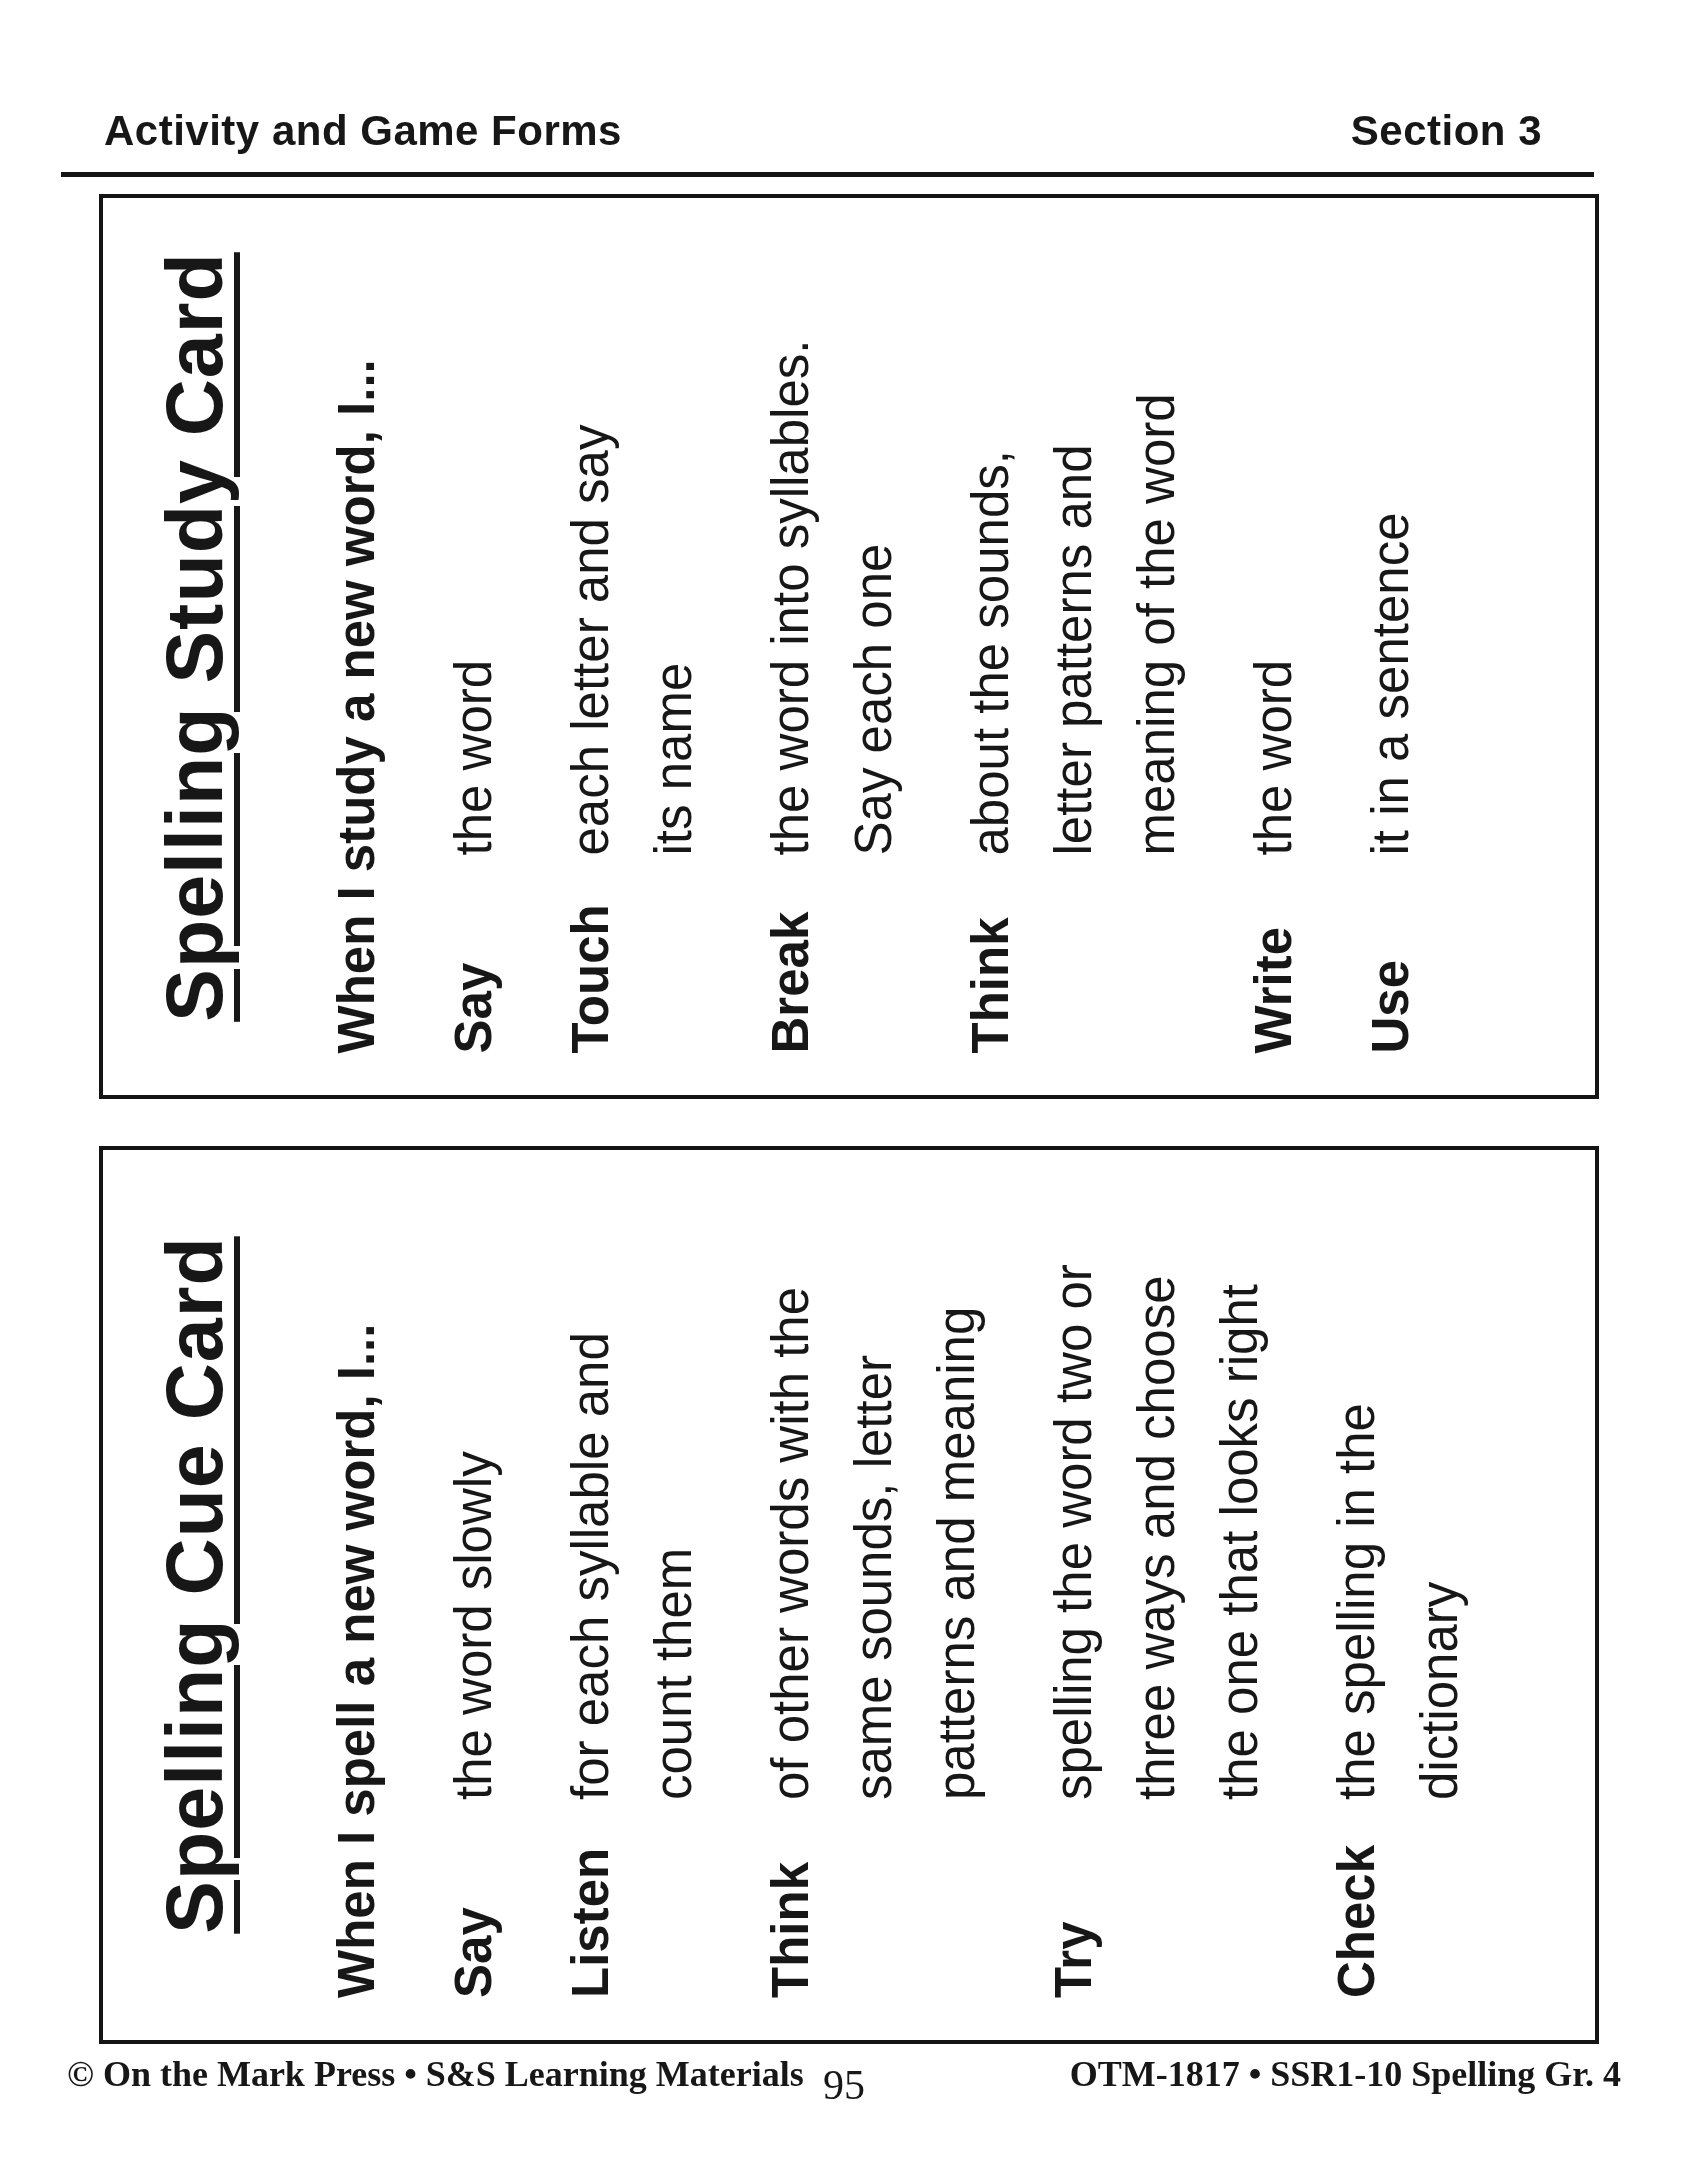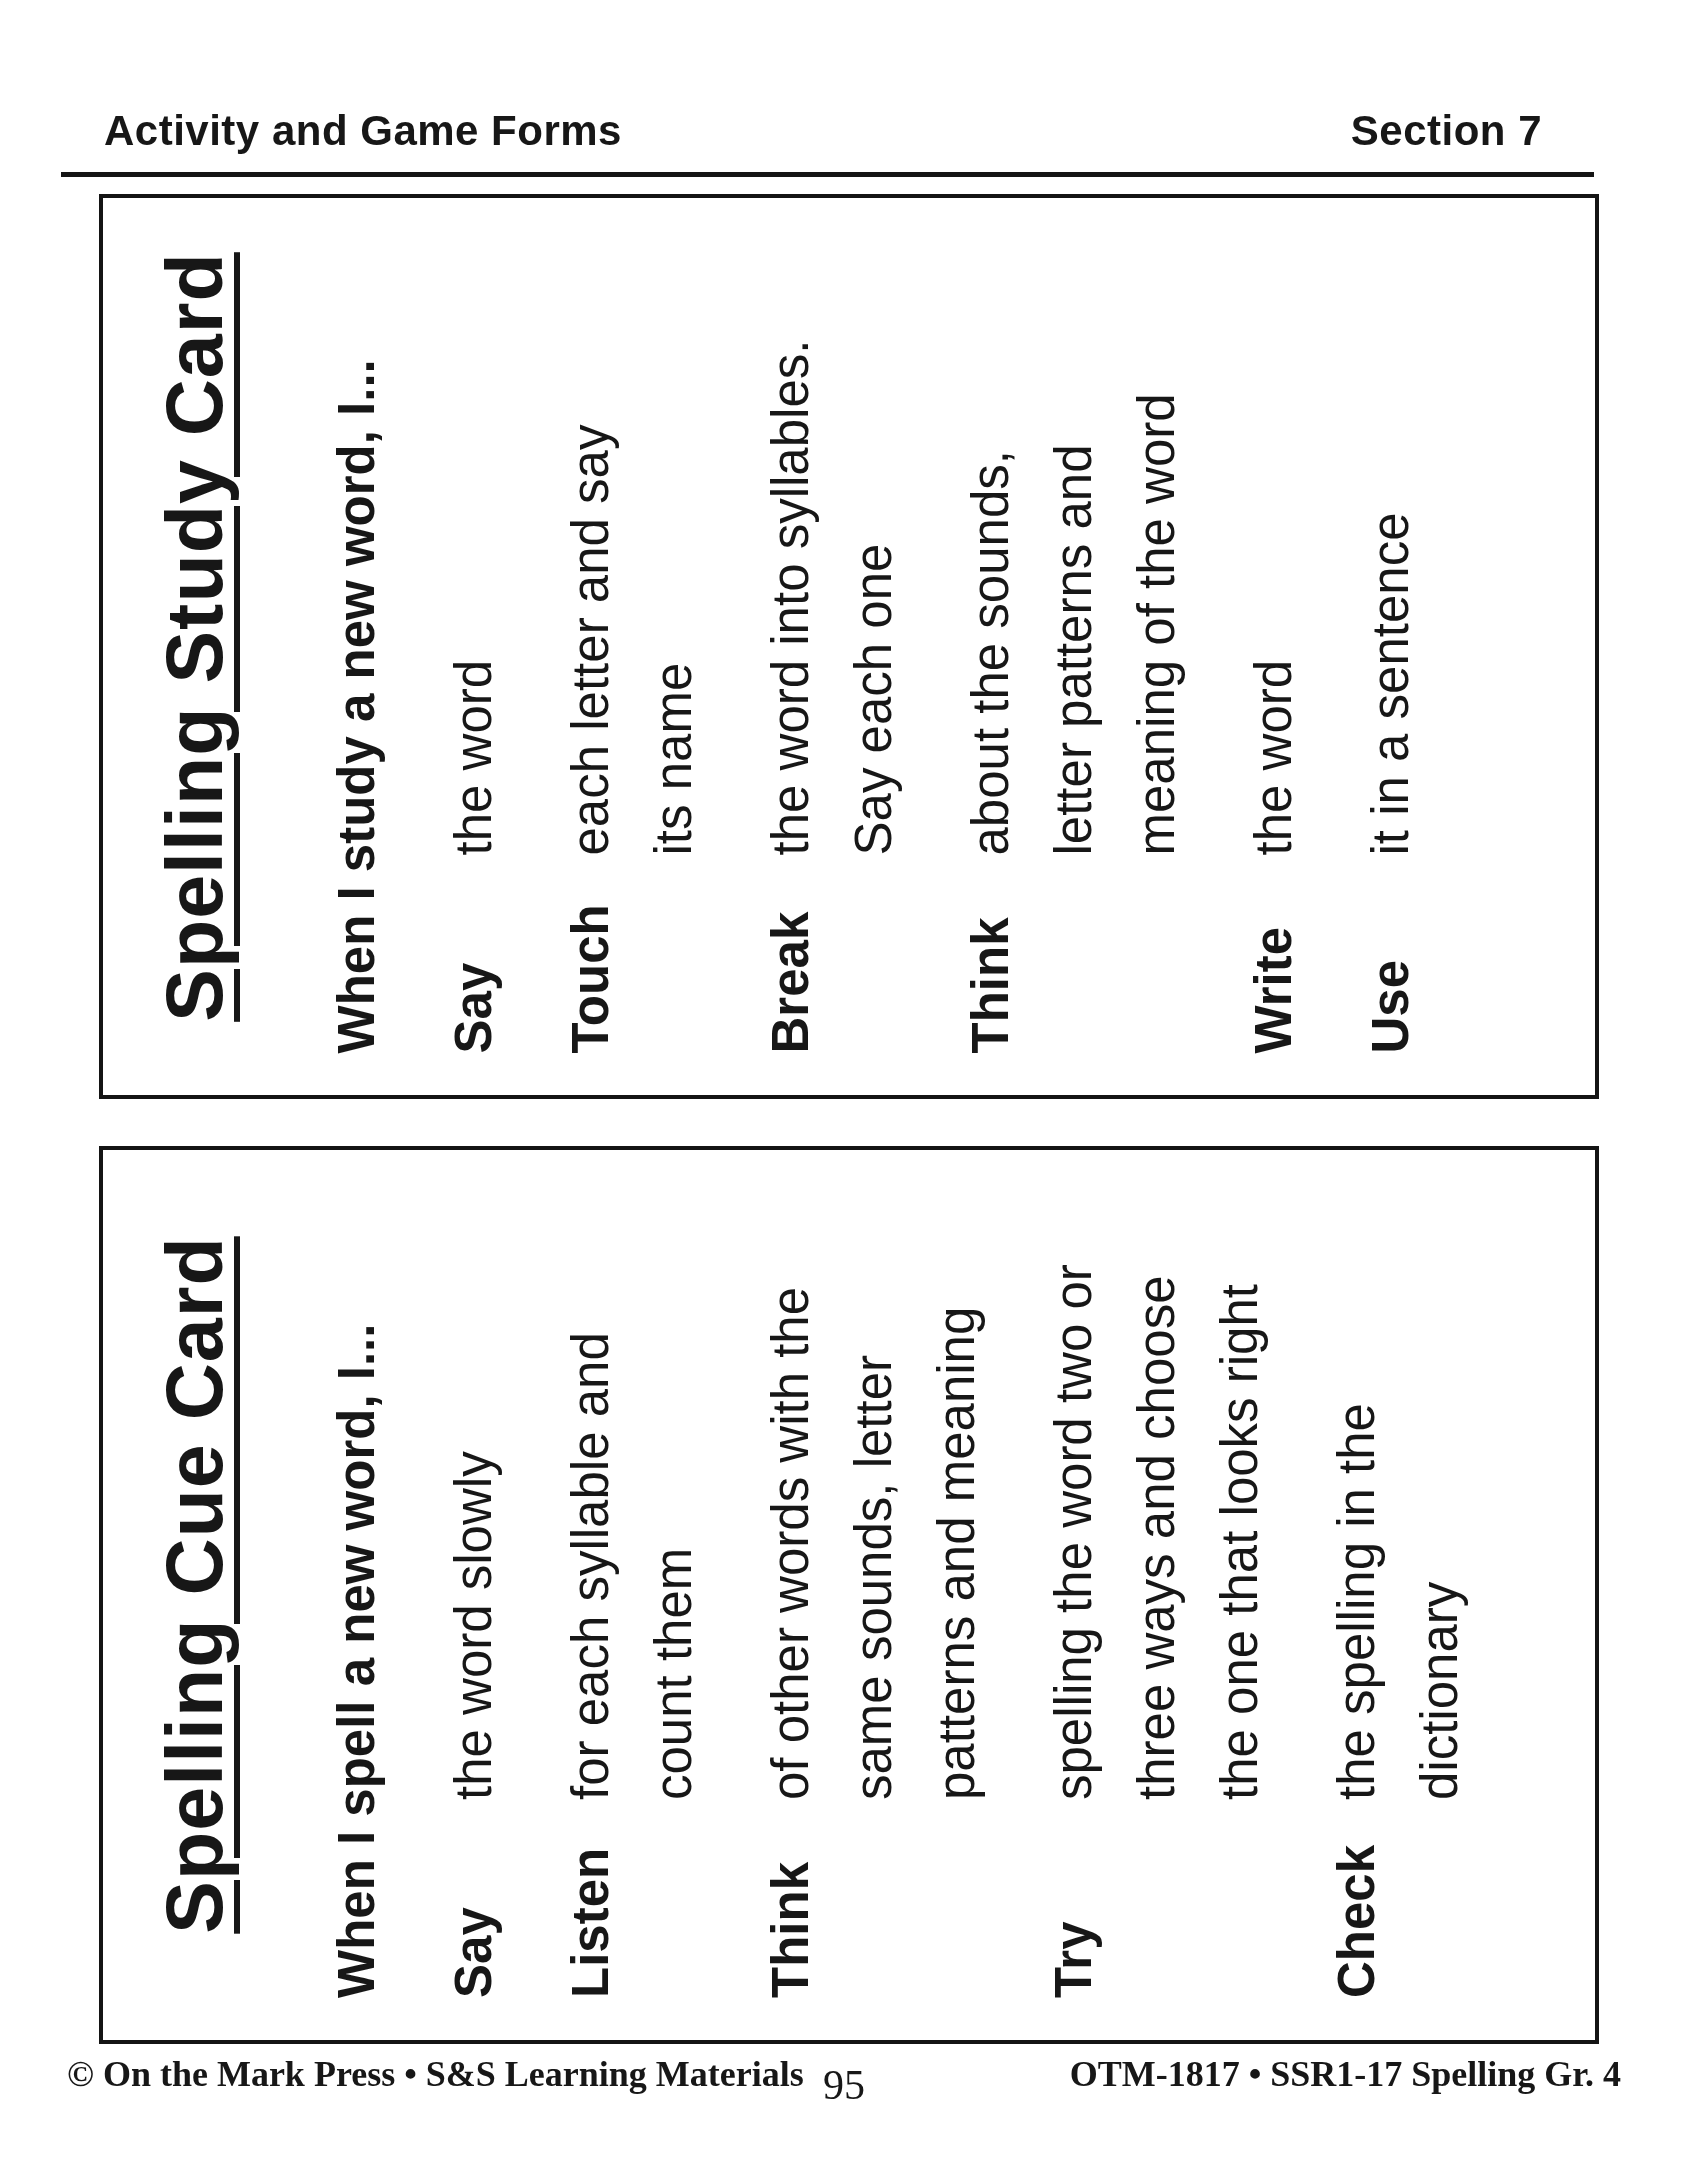--- a/index.html
+++ b/index.html
@@ -37,21 +37,21 @@
   .footer .page-num{font-weight:normal;font-size:42px;
           position:absolute;left:50%;transform:translateX(-50%);margin-top:8px;}
 </style>
 </head>
 <body>
 
 <div class="page">
 
   <div class="header">
     <span>Activity and Game Forms</span>
-    <span>Section 7</span>
+    <span>Section 3</span>
   </div>
   <div class="header-rule"></div>
 
   <section class="card card-top">
     <div class="rot rot-top">
       <div class="card-inner">
         <h2 class="card-title">Spelling Study Card</h2>
         <p class="intro">When I study a new word, I...</p>
 
         <div class="row">
@@ -118,17 +118,17 @@
           <span class="desc">the spelling in the
 dictionary</span>
         </div>
       </div>
     </div>
   </section>
 
   <div class="footer">
     <span>© On the Mark Press • S&amp;S Learning Materials</span>
     <span class="page-num">95</span>
-    <span>OTM-1817 • SSR1-17 Spelling Gr. 4</span>
+    <span>OTM-1817 • SSR1-10 Spelling Gr. 4</span>
   </div>
 
 </div>
 
 
 </body></html>

